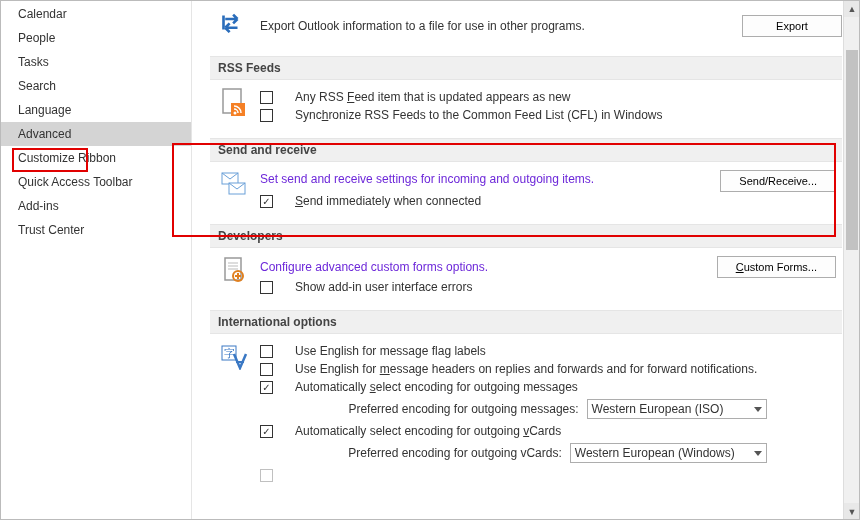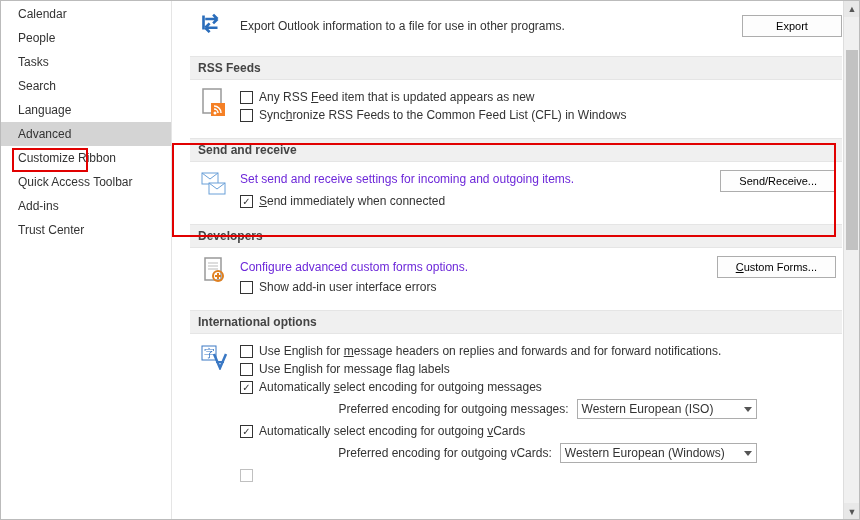--- a/index.html
+++ b/index.html
@@ -1,30 +1,30 @@
 <!DOCTYPE html>
 <html><head>
 <meta charset="utf-8">
 <style>
 * { box-sizing: border-box; margin: 0; padding: 0; }
 body { font-family: "Segoe UI", Arial, sans-serif; font-size: 12px; color: #333; background: #fff; width: 860px; height: 520px; overflow: hidden; position: relative; }
 .container { display: flex; height: 520px; }
-.sidebar { width: 172px; background: #fff; border-right: 1px solid #e5e5e5; padding-top: 2px; }
+.sidebar { width: 192px; background: #fff; border-right: 1px solid #e5e5e5; padding-top: 2px; }
 .sidebar-item { padding: 5px 10px 5px 18px; cursor: pointer; color: #333; }
 .sidebar-item.selected { background: #d4d4d4; }
 .content { flex: 1; overflow-y: auto; padding: 0 18px 10px 18px; position: relative; }
 .topdesc { display: flex; align-items: center; gap: 12px; padding: 12px 0 16px 10px; }
 .topdesc .txt { flex: 1; color: #333; }
 .btn { border: 1px solid #adadad; background: #fdfdfd; padding: 4px 18px; font-family: inherit; font-size: 11px; cursor: pointer; min-width: 100px; text-align: center; }
 .section-hdr { background: #f0f0f0; padding: 4px 8px; font-weight: bold; color: #444; border-top: 1px solid #e5e5e5; border-bottom: 1px solid #e5e5e5; }
 .section-body { padding: 8px 6px 14px 10px; }
 .section-row { display: flex; align-items: flex-start; gap: 12px; }
 .section-icon { width: 28px; height: 28px; flex-shrink: 0; }
 .section-main { flex: 1; }
-.check-row { display: flex; align-items: center; gap: 6px; padding: 2px 0; color: #333; }
+.check-row { display: flex; align-items: center; gap: 22px; padding: 2px 0; color: #333; }
 .check { width: 13px; height: 13px; border: 1px solid #333; display: inline-flex; align-items: center; justify-content: center; font-size: 10px; color: #333; background: #fff; }
 .field-row { display: flex; align-items: center; gap: 8px; padding: 3px 0 3px 19px; justify-content: center; }
 .field-label { color: #333; }
 .select { border: 1px solid #adadad; background: #fff; padding: 2px 4px; min-width: 180px; display: inline-flex; align-items: center; justify-content: space-between; gap: 19px; font-size: 12px; }
 .select .car { border-left: 4px solid transparent; border-right: 4px solid transparent; border-top: 5px solid #555; }
 .scrollbar { position: absolute; right: 0; top: 0; width: 17px; height: 100%; background: #f0f0f0; border-left: 1px solid #ddd; }
 .scroll-arrow { height: 17px; background: #e8e8e8; display: flex; align-items: center; justify-content: center; font-size: 9px; color: #555; }
 .scroll-thumb { position: absolute; left: 2px; right: 2px; top: 50px; height: 200px; background: #c2c2c2; }
 .outer-border { position: absolute; inset: 0; border: 1px solid #bbb; pointer-events: none; }
 .redbox { position: absolute; border: 2px solid #e10000; pointer-events: none; }
@@ -144,25 +144,25 @@
           <svg viewBox="0 0 28 28">
               <rect x="2" y="4" width="14" height="14" fill="#fff" stroke="#3a78c4" stroke-width="1"></rect>
               <text x="4" y="15" font-size="11" fill="#3a78c4">字</text>
               <path d="M14 12 L20 26 L26 12" stroke="#3a78c4" stroke-width="2.5" fill="none"></path>
               <line x1="16" y1="20" x2="24" y2="20" stroke="#3a78c4" stroke-width="2"></line>
             </svg>
         </div>
         <div class="section-main">
           <div class="check-row">
             <span class="check"></span>
+            <span>Use English for message flag labels</span>
+          </div>
+          <div class="check-row">
+            <span class="check"></span>
             <span><span>Use English for </span><span class="u">m</span><span>essage headers on replies and forwards and for forward notifications.</span></span>
-          </div>
-          <div class="check-row">
-            <span class="check"></span>
-            <span>Use English for message flag labels</span>
           </div>
           <div class="check-row">
             <span class="check">✓</span>
             <span><span>Automatically </span><span class="u">s</span><span>elect encoding for outgoing messages</span></span>
           </div>
           <div class="field-row">
             <span class="field-label">Preferred encoding for outgoing messages:</span>
             <span class="select">
                 <span>Western European (ISO)</span>
                 <span class="car"></span>

